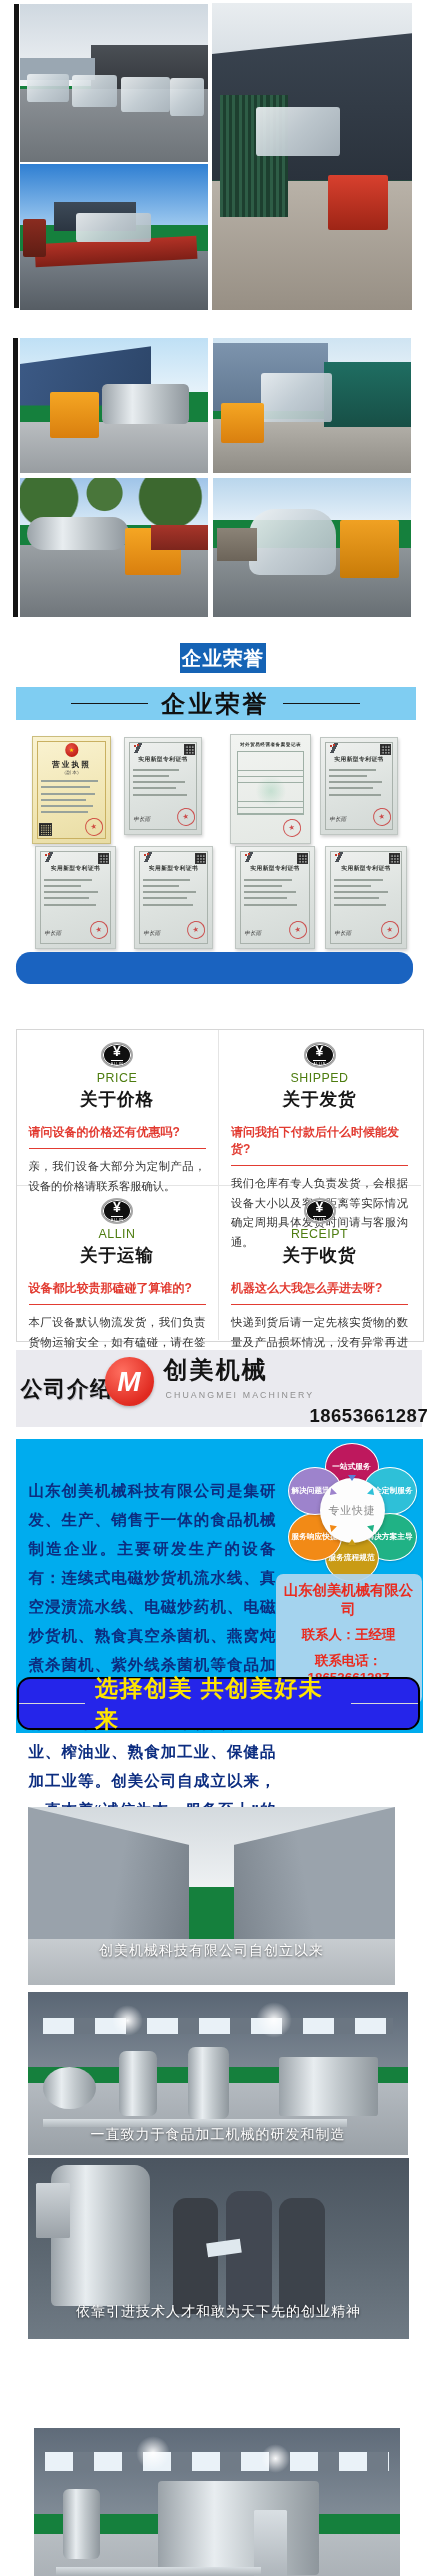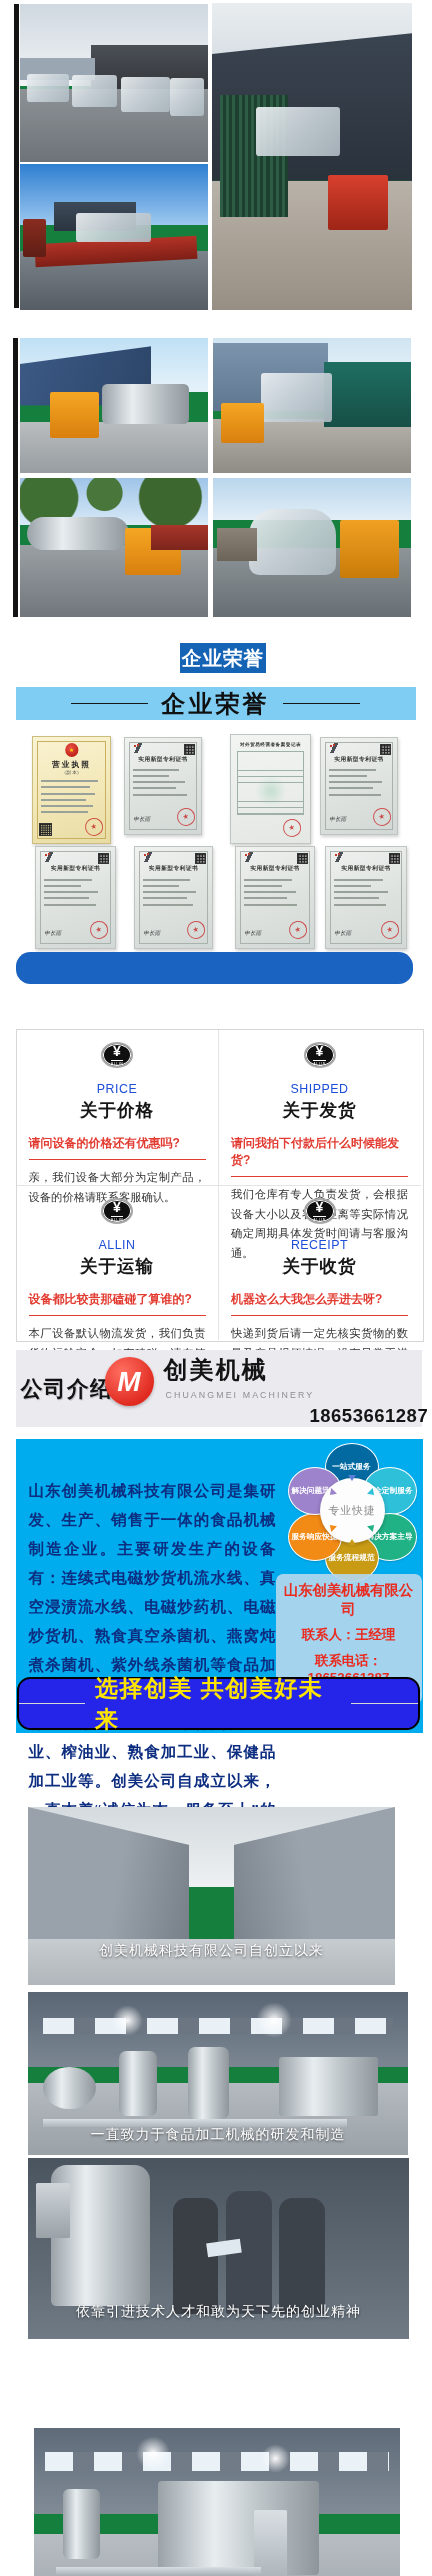--- a/index.html
+++ b/index.html
@@ -69,21 +69,21 @@
   
   .faq{position:absolute;left:15.5px;top:1029px;width:406px;height:311px;background:#fff;border:0.5px solid #d6d6d6;
        display:grid;grid-template-columns:202px 202px;grid-template-rows:156px 154px;}
   .faq-card{position:relative;display:flex;flex-direction:column;align-items:center;padding-top:12.4px;box-sizing:border-box;}
   .faq-card.br{border-right:0.5px solid #e4e4e4;}
   .faq-card.bb{border-bottom:0.5px solid #e4e4e4;}
   .faq-icon{width:28px;height:37px;border-radius:50%;background:#101010;border:2.6px solid #a8a8a8;box-shadow:inset 0 0 0 1px #fff;
             display:flex;flex-direction:column;align-items:center;justify-content:center;color:#fff;}
   .faq-icon .yen{font-size:14px;font-weight:bold;line-height:1;}
   .faq-icon .allin{font-size:3.6px;letter-spacing:0.5px;border-top:0.5px solid #fff;margin-top:1.5px;padding-top:1px;}
-  .faq-tag{margin-top:14px;font-size:12.4px;color:#1d4ed8;letter-spacing:0.5px;}
+  .faq-tag{margin-top:3px;font-size:12.4px;color:#4d7c0f;letter-spacing:0.5px;}
   .faq-title{margin-top:2.1px;font-size:17.5px;font-weight:bold;color:#161616;letter-spacing:1px;}
   .faq-qa{width:177px;margin-top:13.4px;}
   .faq-q{font-size:12px;font-weight:bold;color:#e23b31;}
   .faq-underline{height:1px;background:#e23b31;margin:6.2px 0 8.2px;}
   .faq-a{font-size:11.3px;color:#333;line-height:1.75;text-align:justify;}
   
   .company-banner{position:absolute;left:15.5px;top:1350px;width:406px;height:77px;background:#eaeaef;}
   .cb-label{position:absolute;left:5.2px;top:24px;font-size:21.6px;font-weight:bold;color:#121212;letter-spacing:1.5px;
             text-shadow:1px 1px 0 #b9b9c2;}
   .cb-logo{position:absolute;left:89px;top:7.2px;width:49px;height:49px;border-radius:50%;
@@ -94,21 +94,21 @@
   .cb-phone{position:absolute;left:294px;top:55px;font-size:18.5px;font-weight:bold;color:#151515;letter-spacing:0.5px;}
   
   .blue-sec{position:absolute;left:15.5px;top:1439px;width:407px;height:294px;background:#00acee;}
   .intro{position:absolute;left:13px;top:37px;width:247px;font-size:15.5px;line-height:29px;color:#0c2d80;
          font-weight:bold;text-align:justify;}
   .flower{position:absolute;left:272px;top:4.1px;width:129px;height:135px;}
   .petal{position:absolute;width:54px;height:48px;border-radius:50%;border:1.5px solid #fff;box-sizing:border-box;
          display:flex;flex-direction:column;align-items:center;justify-content:center;color:#fff;font-size:7.7px;
          font-weight:bold;line-height:1.5;text-align:center;box-shadow:0 1px 2.1px rgba(0,0,0,.15);}
   .petal span{display:block;}
-  .p-top{left:37px;top:0;background:#0369a1;}
+  .p-top{left:37px;top:0;background:#be185d;}
   .p-tr{left:75px;top:24px;background:#2ec0d8;}
   .p-br{left:75px;top:70px;background:#20b285;}
   .p-bot{left:37px;top:91px;background:#c99b15;}
   .p-bl{left:0;top:70px;background:#f28a16;}
   .p-tl{left:0;top:24px;background:#9d83cc;}
   .f-center{position:absolute;left:32px;top:35px;width:65px;height:65px;border-radius:50%;background:#fdfdfd;
             box-shadow:0 1.5px 4.1px rgba(0,0,0,.25);display:flex;align-items:center;justify-content:center;
             font-size:10.8px;color:#8a8a8a;letter-spacing:1px;z-index:2;}
   .arr{position:absolute;width:0;height:0;border-left:4.1px solid transparent;border-right:4.1px solid transparent;z-index:3;}
   .a-top{left:60px;top:32px;border-top:6.2px solid #5a7fd6;}

